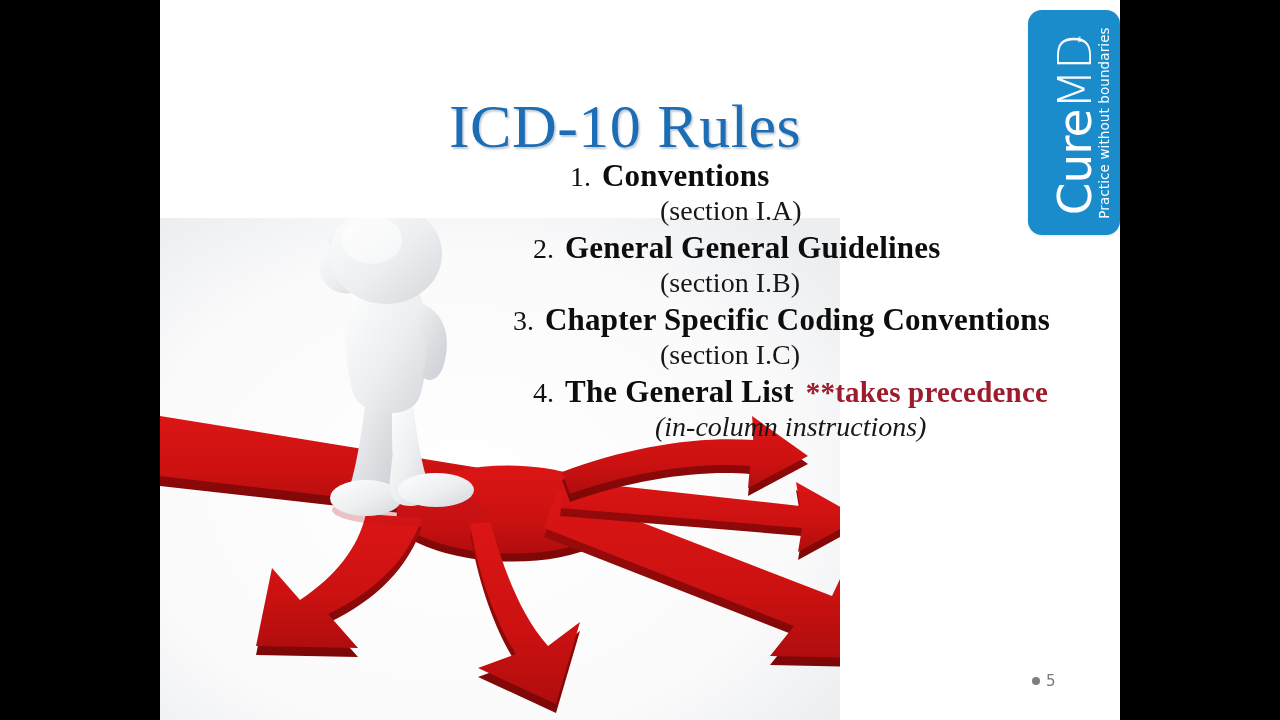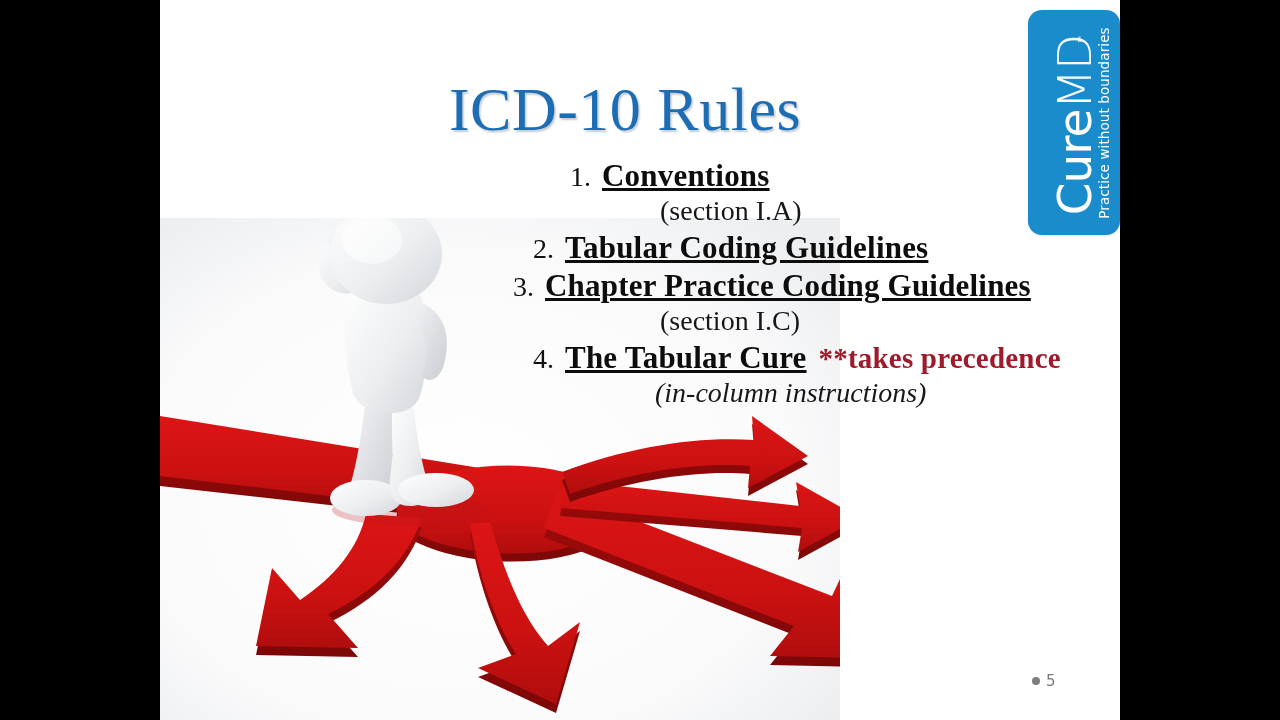--- a/index.html
+++ b/index.html
@@ -82,21 +82,21 @@
     height: 760px;
     border-radius: 50%;
     background: radial-gradient(ellipse at 50% 40%, rgba(255,255,255,0) 68%, rgba(240,241,243,0.8) 73%, rgba(255,255,255,0) 84%);
     pointer-events: none;
   }
 
   
   .slide-title {
     position: absolute;
     left: 0;
-    top: 35px;
+    top: 52px;
     width: 930px;
     text-align: center;
     font-size: 62px;
     line-height: 1.05;
     font-weight: 400;
     color: #1d6db4;
     letter-spacing: 0.5px;
     text-shadow: 1.5px 1.5px 2px rgba(120,135,150,0.45);
     white-space: nowrap;
   }
@@ -122,21 +122,20 @@
     font-weight: 400;
     min-width: 34px;
     text-align: right;
     margin-right: 11px;
   }
   .rule-label {
     font-size: 31px;
     font-weight: 700;
     color: #0d0d0d;
     letter-spacing: 0.2px;
-    text-decoration: underline;
   }
   .rule-note {
     font-size: 29px;
     font-weight: 700;
     color: #9d1b2b;
     margin-left: 12px;
     letter-spacing: 0.2px;
   }
   .rule-sub {
     font-size: 28px;
@@ -377,36 +376,37 @@
         <div class="rule-main">
           <span class="rule-number">1.</span>
           <span class="rule-label">Conventions</span>
         </div>
         <div class="rule-sub">(section I.A)</div>
       </div>
 
       <div class="rule-item item-2">
         <div class="rule-main">
           <span class="rule-number">2.</span>
-          <span class="rule-label">Tabular Coding Guidelines</span>
+          <span class="rule-label">General General Guidelines</span>
         </div>
+        <div class="rule-sub">(section I.B)</div>
       </div>
 
       <div class="rule-item item-3">
         <div class="rule-main">
           <span class="rule-number">3.</span>
-          <span class="rule-label">Chapter Practice Coding Guidelines</span>
+          <span class="rule-label">Chapter Specific Coding Conventions</span>
         </div>
         <div class="rule-sub">(section I.C)</div>
       </div>
 
       <div class="rule-item item-4">
         <div class="rule-main">
           <span class="rule-number">4.</span>
-          <span class="rule-label">The Tabular Cure</span>
+          <span class="rule-label">The General List</span>
           <span class="rule-note">**takes precedence</span>
         </div>
         <div class="rule-sub">(in-column instructions)</div>
       </div>
 
     </div>
 
     <div class="logo-block">
       <span class="logo-tm">™</span>
       <div class="logo-wordmark">

